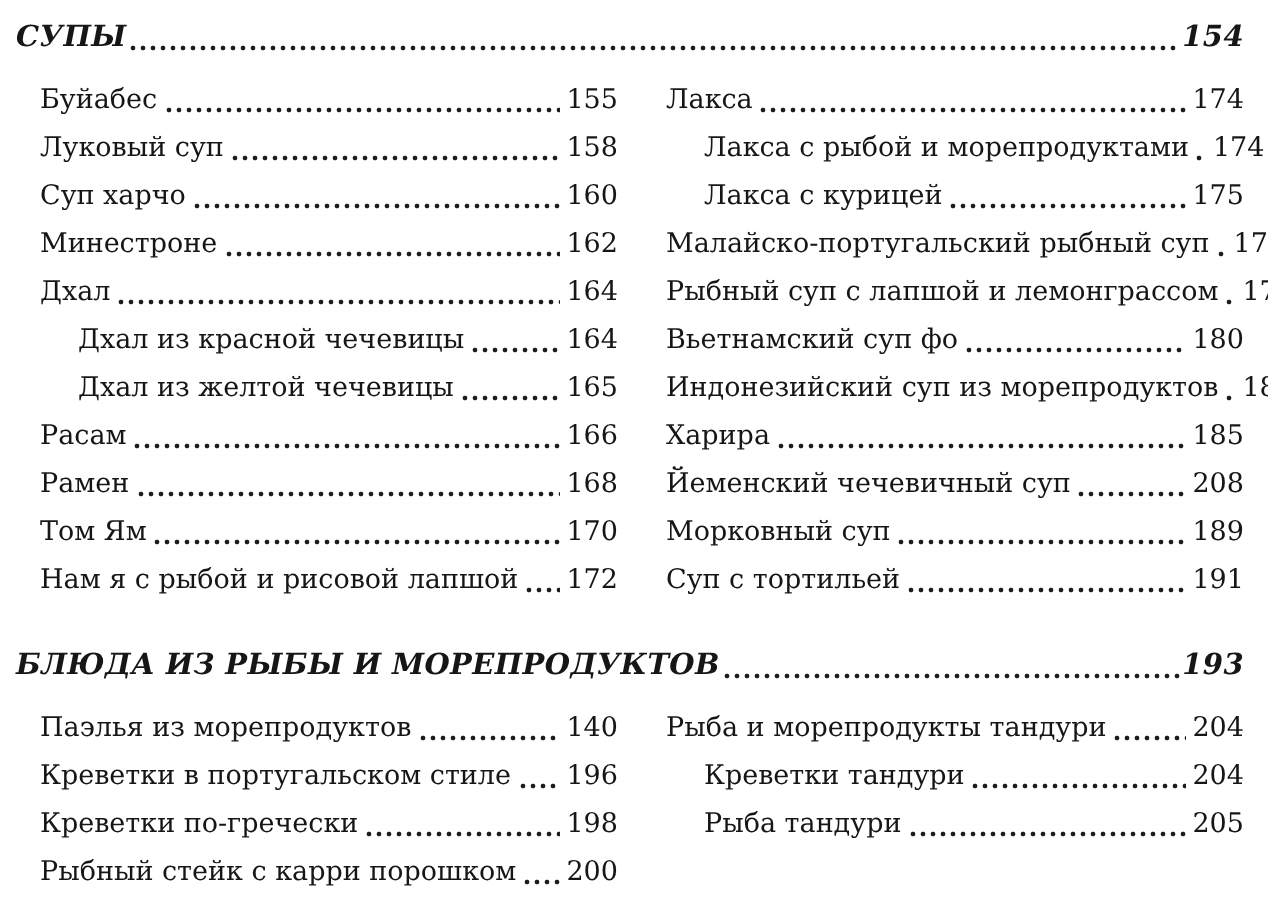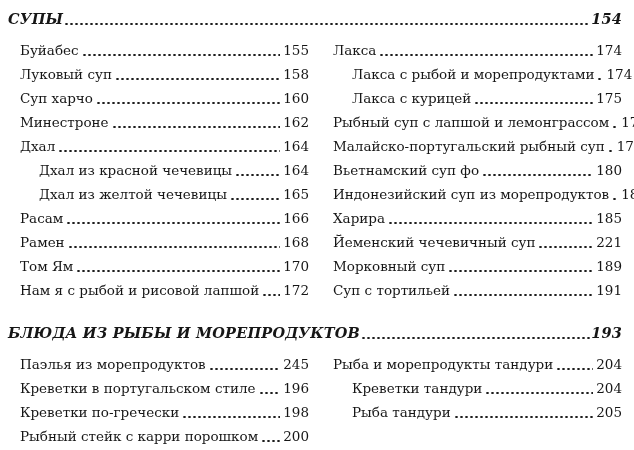--- a/index.html
+++ b/index.html
@@ -159,53 +159,53 @@
     <span class="entry-page">174</span>
   </div>
 
   <div class="entry indent-1">
     <span class="entry-label">Лакса с курицей</span>
     <span class="leader"></span>
     <span class="entry-page">175</span>
   </div>
 
   <div class="entry">
+    <span class="entry-label">Малайско-португальский рыбный суп</span>
+    <span class="leader"></span>
+    <span class="entry-page">178</span>
+  </div>
+
+  <div class="entry">
     <span class="entry-label">Рыбный суп с лапшой и лемонграссом</span>
     <span class="leader"></span>
     <span class="entry-page">176</span>
   </div>
 
   <div class="entry">
-    <span class="entry-label">Малайско-португальский рыбный суп</span>
-    <span class="leader"></span>
-    <span class="entry-page">178</span>
-  </div>
-
-  <div class="entry">
     <span class="entry-label">Вьетнамский суп фо</span>
     <span class="leader"></span>
     <span class="entry-page">180</span>
   </div>
 
   <div class="entry">
     <span class="entry-label">Индонезийский суп из морепродуктов</span>
     <span class="leader"></span>
     <span class="entry-page">183</span>
   </div>
 
   <div class="entry">
     <span class="entry-label">Харира</span>
     <span class="leader"></span>
     <span class="entry-page">185</span>
   </div>
 
   <div class="entry">
     <span class="entry-label">Йеменский чечевичный суп</span>
     <span class="leader"></span>
-    <span class="entry-page">221</span>
+    <span class="entry-page">208</span>
   </div>
 
   <div class="entry">
     <span class="entry-label">Морковный суп</span>
     <span class="leader"></span>
     <span class="entry-page">189</span>
   </div>
 
   <div class="entry">
     <span class="entry-label">Суп с тортильей</span>
@@ -220,21 +220,21 @@
     <div class="section-header">
       <span class="section-title">БЛЮДА ИЗ РЫБЫ И МОРЕПРОДУКТОВ</span>
       <span class="leader"></span>
       <span class="section-page">193</span>
     </div>
     <div class="columns">
         <div class="col">
   <div class="entry">
     <span class="entry-label">Паэлья из морепродуктов</span>
     <span class="leader"></span>
-    <span class="entry-page">245</span>
+    <span class="entry-page">140</span>
   </div>
 
   <div class="entry">
     <span class="entry-label">Креветки в португальском стиле</span>
     <span class="leader"></span>
     <span class="entry-page">196</span>
   </div>
 
   <div class="entry">
     <span class="entry-label">Креветки по-гречески</span>

